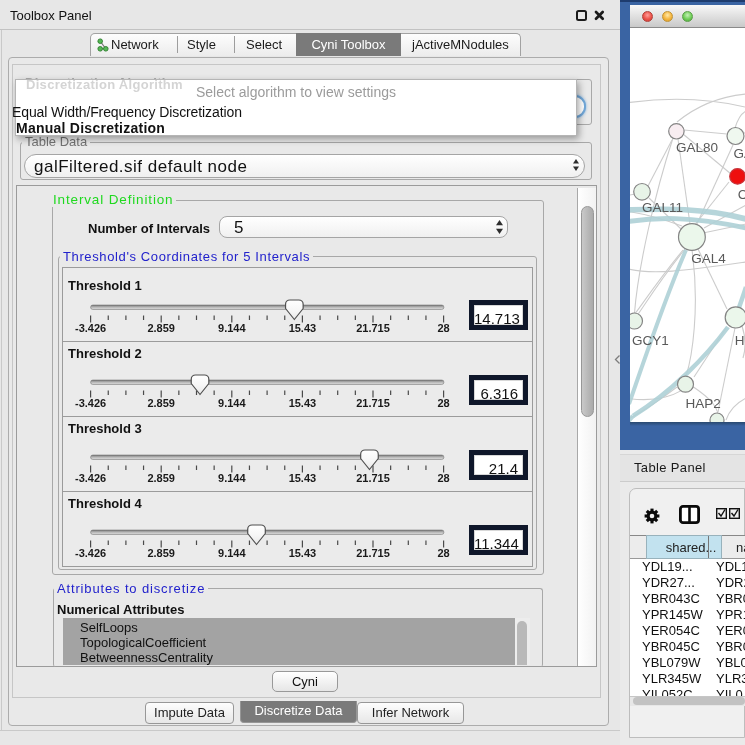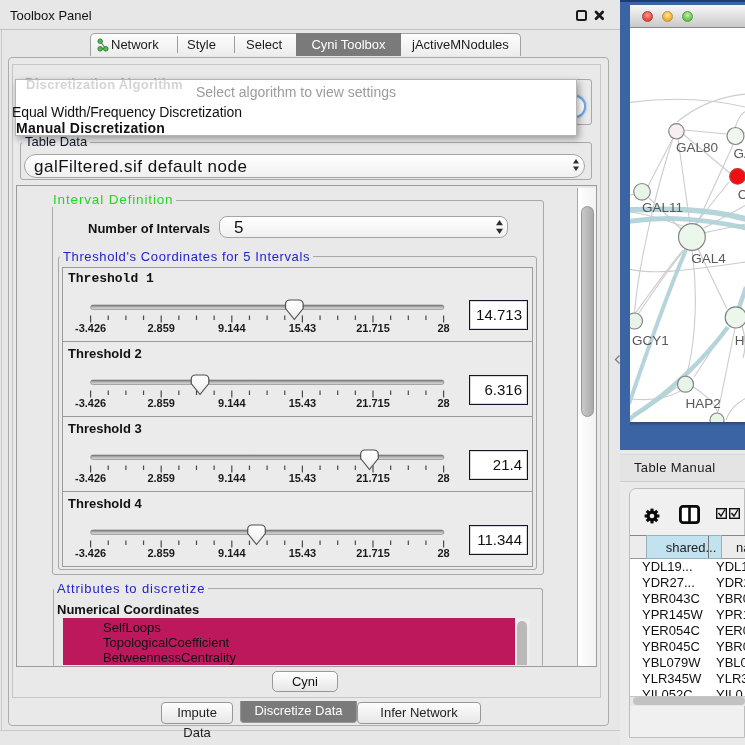--- a/index.html
+++ b/index.html
@@ -6,21 +6,21 @@
 html,body { width:745px; height:745px; overflow:hidden; }
 body { font-family:"Liberation Sans", sans-serif; background:#e7e7e7; position:relative; }
 .abs { position:absolute; }
 #titlebar { left:0; top:0; width:620px; height:30px; background:#e7e7e7; border-bottom:1px solid #c2c2c2; }
 #titlebar .title { position:absolute; left:10px; top:8px; font-size:13px; color:#111; }
 .btab { position:absolute; height:22px; background:linear-gradient(#fdfdfd,#e7e7e7); border:1px solid #979797; border-radius:4px; font-size:13px; color:#222; text-align:center; line-height:20px; }
 .btabsel { background:#7a7a7a; color:#fff; border-radius:0 0 4px 4px; border-top:none; }
 .group { position:absolute; border:1px solid #a8a8a8; border-radius:3px; }
 .glabel { position:absolute; background:#e9e9e9; padding:0 3px; font-size:13px; }
 .combo { position:absolute; background:linear-gradient(#ffffff,#f0f0f0); border:1px solid #a5a5a5; border-radius:5px; font-size:17px; color:#111; }
-.vbox { position:absolute; background:#fff; border:1px solid #0f172a; box-shadow:0 0 0 1px #d8d8d8 inset; font-size:15px; color:#111; text-align:right; }
+.vbox { position:absolute; background:#fff; border:5px solid #0f172a; box-shadow:0 0 0 1px #d8d8d8 inset; font-size:15px; color:#111; text-align:right; }
 .thr-label { position:absolute; font-size:13px; font-weight:bold; color:#111; }
 </style>
 </head>
 <body>
 
 <div id="titlebar" class="abs">
   <span class="title">Toolbox Panel</span>
   <div class="abs" style="left:576px;top:10px;width:11px;height:11px;border:2px solid #1a1a1a;border-radius:2.5px;"></div>
   <svg class="abs" style="left:594px;top:10px;" width="11" height="11">
       <path d="M2 2 L8.7 8.7 M8.7 2 L2 8.7" stroke="#1a1a1a" stroke-width="2.7" stroke-linecap="round"></path>
@@ -48,21 +48,21 @@
 <div class="abs" style="left:1px;top:30px;width:1px;height:701px;background:#c9c9c9;"></div>
 <div class="abs" style="left:0px;top:730px;width:620px;height:1px;background:#c9c9c9;"></div>
 <div class="abs" style="left:12px;top:64px;width:589px;height:634px;border:1px solid #c6c6c6;background:#e9e9e9;"></div>
 
 <div class="group" style="left:20px;top:79px;width:572px;height:46px;"></div>
 <div class="abs" style="left:25px;top:75px;font-size:13px;font-weight:bold;color:#ababab;letter-spacing:0.3px;z-index:5;">Discretization Algorithm</div>
 
 <div class="abs" style="left:24px;top:95px;width:562px;height:23px;background:#fff;border:2.5px solid #71a7d8;border-radius:11px;box-shadow:0 0 3px #7fb3e3;"></div>
 
 <div class="group" style="left:20px;top:142px;width:572px;height:38px;"></div>
-<div class="glabel" style="left:22px;top:134px;color:#0f172a;">Table Data</div>
+<div class="glabel" style="left:22px;top:134px;color:#737373;">Table Data</div>
 <div class="combo" style="left:24px;top:154px;width:561px;height:24px;line-height:23px;border-radius:12px;letter-spacing:0.5px;"><span style="margin-left:9px;">galFiltered.sif default node</span></div>
 <svg class="abs" style="left:573px;top:159px;" width="6" height="12" viewBox="0 0 6 12">
     <path d="M3 0 L6 4.4 H0 Z" fill="#2e2e2e"></path>
     <path d="M3 12 L6 7.6 H0 Z" fill="#2e2e2e"></path>
   </svg>
 
 <div class="abs" style="left:16px;top:185px;width:581px;height:482px;border:1px solid #9b9b9b;background:#e9e9e9;"></div>
 
 <div class="abs" style="left:577px;top:188px;width:19px;height:478px;background:linear-gradient(90deg,#ffffff,#f2f2f2);border-left:1px solid #a8a8a8;"></div>
 <div class="abs" style="left:581px;top:206px;width:13px;height:211px;background:linear-gradient(90deg,#c9c9c9,#aaaaaa);border:1px solid #979797;border-radius:7px;"></div>
@@ -74,21 +74,21 @@
 <div class="combo" style="left:219px;top:216px;width:289px;height:22px;line-height:21px;border-radius:8px;"><span style="margin-left:14px;">5</span></div>
 <svg class="abs" style="left:496px;top:220px;" width="7" height="14" viewBox="0 0 7 14">
     <path d="M3.5 0 L7 5.2 H0 Z" fill="#2e2e2e"></path>
     <path d="M3.5 14 L7 8.8 H0 Z" fill="#2e2e2e"></path>
   </svg>
 
 <div class="group" style="left:58px;top:256px;width:479px;height:314px;"></div>
 <div class="glabel" style="left:60px;top:249px;color:#2222cc;letter-spacing:0.62px;">Threshold's Coordinates for 5 Intervals</div>
 
 <div class="abs" style="left:62px;top:267px;width:471px;height:75px;border:1px solid #9b9b9b;background:#ebebeb;"></div>
-<div class="thr-label" style="left:68px;top:271px;font-family:Liberation Mono, monospace;">Threshold 1</div>
+<div class="thr-label" style="left:68px;top:278px;">Threshold 1</div>
 <svg class="abs" style="left:62px;top:293px;" width="471" height="44">
     <defs>
       <linearGradient id="tg0" x1="0" y1="0" x2="0" y2="1">
         <stop offset="0" stop-color="#6e6e6e"></stop>
         <stop offset="0.45" stop-color="#b5b5b5"></stop>
         <stop offset="1" stop-color="#dddddd"></stop>
       </linearGradient>
       <linearGradient id="th0" x1="0" y1="0" x2="0" y2="1">
         <stop offset="0" stop-color="#ffffff"></stop>
         <stop offset="0.55" stop-color="#f6f6f6"></stop>
@@ -260,32 +260,32 @@
     <text x="169.79999999999998" y="38.5" font-size="11" font-weight="bold" fill="#1a1a1a" text-anchor="middle" font-family="Liberation Sans">9.144</text>
     <text x="240.39999999999998" y="38.5" font-size="11" font-weight="bold" fill="#1a1a1a" text-anchor="middle" font-family="Liberation Sans">15.43</text>
     <text x="311" y="38.5" font-size="11" font-weight="bold" fill="#1a1a1a" text-anchor="middle" font-family="Liberation Sans">21.715</text>
     <text x="381.6" y="38.5" font-size="11" font-weight="bold" fill="#1a1a1a" text-anchor="middle" font-family="Liberation Sans">28</text>
     <path transform="translate(194.50752879781072,0)" d="M-8.8 15.5 v-4.2 a4.3 4.3 0 0 1 4.3 -4.3 h9 a4.3 4.3 0 0 1 4.3 4.3 v4.2 L0 26.5 Z" fill="url(#th3)" stroke="#4f4f4f" stroke-width="1.2" stroke-linejoin="round"></path>
   </svg>
 <div class="vbox" style="left:469px;top:525px;width:59px;height:30px;line-height:28px;padding-right:5px;">11.344</div>
 
 <div class="group" style="left:53px;top:588px;width:490px;height:79px;border-bottom:none;"></div>
 <div class="glabel" style="left:54px;top:581px;color:#2222cc;letter-spacing:0.85px;">Attributes to discretize</div>
-<div class="abs" style="left:57px;top:602px;font-size:13px;font-weight:bold;color:#111;">Numerical Coordinates</div>
-<div class="abs" style="left:63px;top:618px;width:467px;height:47px;background:#be185d;overflow:hidden;padding-left:23px;">
+<div class="abs" style="left:57px;top:602px;font-size:13px;font-weight:bold;color:#111;">Numerical Attributes</div>
+<div class="abs" style="left:63px;top:618px;width:467px;height:47px;background:#a3a3a3;overflow:hidden;">
   <div style="font-size:13px;color:#111;padding:2px 0 0 17px;line-height:15px;">SelfLoops<br>TopologicalCoefficient<br>BetweennessCentrality</div>
 </div>
 <div class="abs" style="left:515px;top:618px;width:15px;height:47px;background:#ededed;"></div>
 <div class="abs" style="left:517px;top:621px;width:10px;height:44px;background:#b9b9b9;border-radius:5px 5px 0 0;"></div>
 
 <div class="abs" style="left:272px;top:671px;width:66px;height:21px;background:linear-gradient(#ffffff,#e6e6e6);border:1px solid #999;border-radius:5px;font-size:13px;color:#111;text-align:center;line-height:19px;">Cyni</div>
 
-<div class="btab" style="left:145px;top:702px;width:72px;margin-left:16px;">Impute Data</div>
+<div class="btab" style="left:145px;top:702px;width:89px;">Impute Data</div>
 <div class="btab btabsel" style="left:240px;top:701px;width:117px;">Discretize Data</div>
-<div class="btab" style="left:357px;top:702px;width:124px;">Infer Network</div>
+<div class="btab" style="left:357px;top:702px;width:107px;">Infer Network</div>
 
 <div class="abs" style="left:15px;top:79px;width:562px;height:57px;background:#fff;border:1px solid #b5b5b5;box-shadow:2px 3px 7px rgba(0,0,0,0.35);z-index:50;padding-top:4px;">
   <div class="abs" style="left:10px;top:-3px;font-size:13px;font-weight:bold;color:#d4d4d4;letter-spacing:0.3px;">Discretization Algorithm</div>
   <div style="height:19.5px;font-size:14px;color:#9b9b9b;text-align:center;line-height:16px;position:relative;">Select algorithm to view settings</div>
   <div style="height:16.3px;font-size:14px;color:#111;line-height:16.3px;margin-left:-4px;letter-spacing:-0.1px;">Equal Width/Frequency Discretization</div>
   <div style="height:16.3px;font-size:14px;font-weight:bold;color:#111;line-height:16.3px;margin-left:0px;letter-spacing:0.25px;">Manual Discretization</div>
 </div>
 
 <svg class="abs" style="left:614px;top:354px;" width="7" height="11">
     <path d="M5.5 1.5 L1.5 5.5 L5.5 9.5" stroke="#7d7d7d" stroke-width="1.3" fill="none"></path>
@@ -349,21 +349,21 @@
     <text x="107.7" y="171" font-size="13.5" fill="#595959" font-family="Liberation Sans">C</text>
     <text x="11.9" y="184" font-size="13.5" fill="#595959" font-family="Liberation Sans">GAL11</text>
     <text x="61.2" y="234.5" font-size="13.5" fill="#595959" font-family="Liberation Sans">GAL4</text>
     <text x="104.8" y="316.5" font-size="13.5" fill="#595959" font-family="Liberation Sans">H</text>
     <text x="2" y="317" font-size="13.5" fill="#595959" font-family="Liberation Sans">GCY1</text>
     <text x="55.5" y="380" font-size="13.5" fill="#595959" font-family="Liberation Sans">HAP2</text>
   </svg>
 
 <div class="abs" style="left:620px;top:450px;width:125px;height:295px;background:#eaeaea;"></div>
 <div class="abs" style="left:620px;top:454px;width:125px;height:28px;background:#e4e4e4;border-top:1px solid #d6d6d6;border-bottom:1px solid #cccccc;"></div>
-<div class="abs" style="left:634px;top:460px;font-size:13px;letter-spacing:0.35px;color:#1a1a1a;">Table Manual</div>
+<div class="abs" style="left:634px;top:460px;font-size:13px;letter-spacing:0.35px;color:#1a1a1a;">Table Panel</div>
 <div class="abs" style="left:629px;top:488px;width:116px;height:250px;background:#f0f0f0;border:1px solid #bdbdbd;border-radius:7px 0 0 0;"></div>
 
 <svg class="abs" style="left:643.5px;top:508px;" width="16" height="16" viewBox="0 0 16 16">
  <g fill="#0a0a0a">
       <g stroke="#0a0a0a" stroke-width="3.1" stroke-linecap="butt">
         <line x1="8" y1="0.6" x2="8" y2="15.4"></line>
         <line x1="0.6" y1="8" x2="15.4" y2="8"></line>
         <line x1="2.8" y1="2.8" x2="13.2" y2="13.2"></line>
         <line x1="13.2" y1="2.8" x2="2.8" y2="13.2"></line>
       </g>

